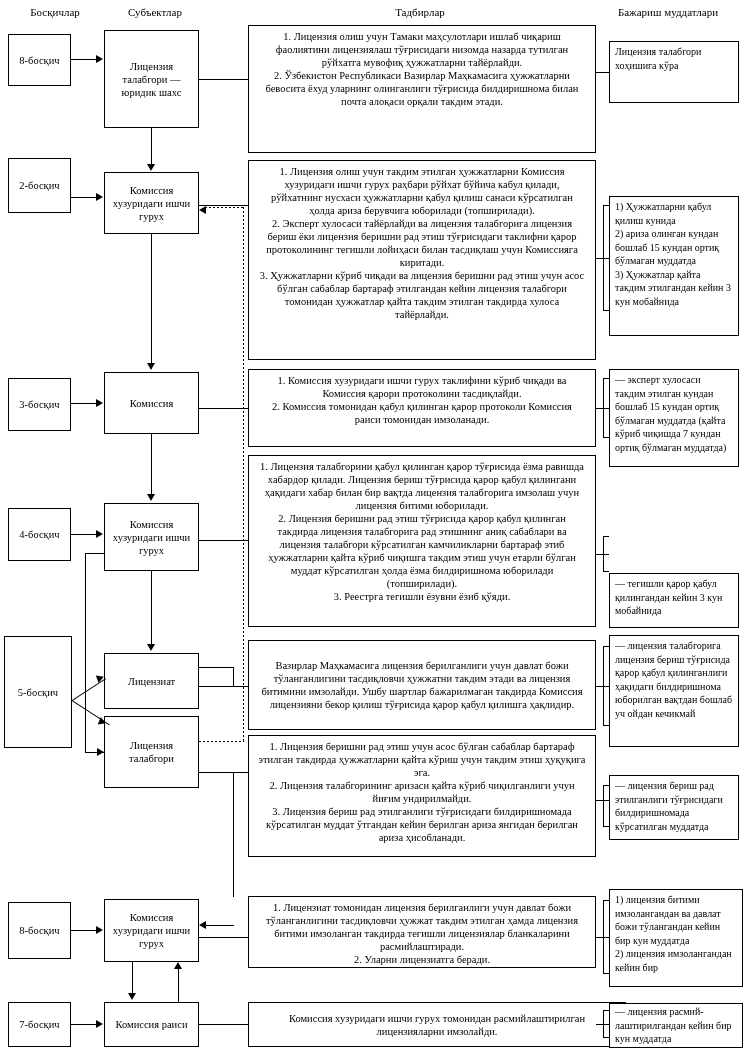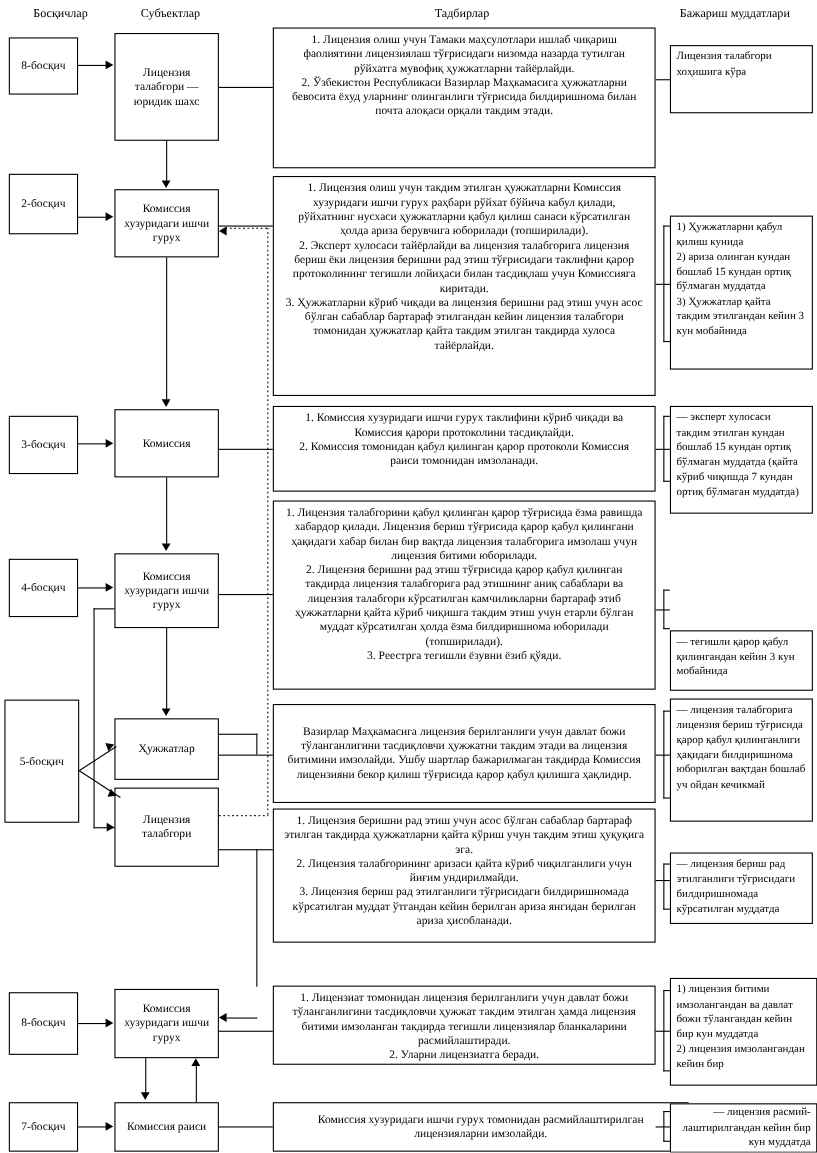--- a/index.html
+++ b/index.html
@@ -45,21 +45,21 @@
     white-space:pre-line;
   }
   .box-r{           
     text-align:left;
     padding:3px 5px;
     font-size:10px;
     line-height:13.5px;
     white-space:pre-line;
   }
   .box-rc{
-    text-align:right;
+    text-align:left;
     padding:3px 5px;
     font-size:10px;
     line-height:13.5px;
     white-space:pre-line;
     display:flex;
     align-items:center;
     justify-content:center;
   }
   .box-mc{          
     display:flex;
@@ -111,21 +111,21 @@
   <div class="box box-c" style="left:104px;top:30px;width:95px;height:98px;">Лицензия
 талабгори —
 юридик шахс</div>
   <div class="box box-c" style="left:104px;top:172px;width:95px;height:62px;">Комиссия
 хузуридаги ишчи
 гурух</div>
   <div class="box box-c" style="left:104px;top:372px;width:95px;height:62px;">Комиссия</div>
   <div class="box box-c" style="left:104px;top:503px;width:95px;height:68px;">Комиссия
 хузуридаги ишчи
 гурух</div>
-  <div class="box box-c" style="left:104px;top:653px;width:95px;height:56px;">Ҳужжатлар</div>
+  <div class="box box-c" style="left:104px;top:653px;width:95px;height:56px;">Лицензиат</div>
   <div class="box box-c" style="left:104px;top:716px;width:95px;height:72px;">Лицензия
 талабгори</div>
   <div class="box box-c" style="left:104px;top:899px;width:95px;height:63px;">Комиссия
 хузуридаги ишчи
 гурух</div>
   <div class="box box-c" style="left:104px;top:1002px;width:95px;height:45px;">Комиссия раиси</div>
 
   <div class="box box-l" style="left:248px;top:25px;width:348px;height:128px;">1. Лицензия олиш учун Тамаки  маҳсулотлари ишлаб  чиқариш фаолиятини лицензиялаш   тўғрисидаги низомда назарда тутилган рўйхатга мувофиқ  ҳужжатларни тайёрлайди.
 2. Ўзбекистон Республикаси Вазирлар Маҳкамасига ҳужжатларни бевосита ёхуд уларнинг олинганлиги тўғрисида билдиришнома билан почта алоқаси орқали такдим этади.</div>
   <div class="box box-l" style="left:248px;top:160px;width:348px;height:200px;">1. Лицензия олиш учун такдим этилган ҳужжатларни Комиссия хузуридаги ишчи гурух раҳбари рўйхат бўйича кабул қилади, рўйхатнинг нусхаси ҳужжатларни қабул қилиш санаси кўрсатилган ҳолда ариза берувчига юборилади (топширилади).

